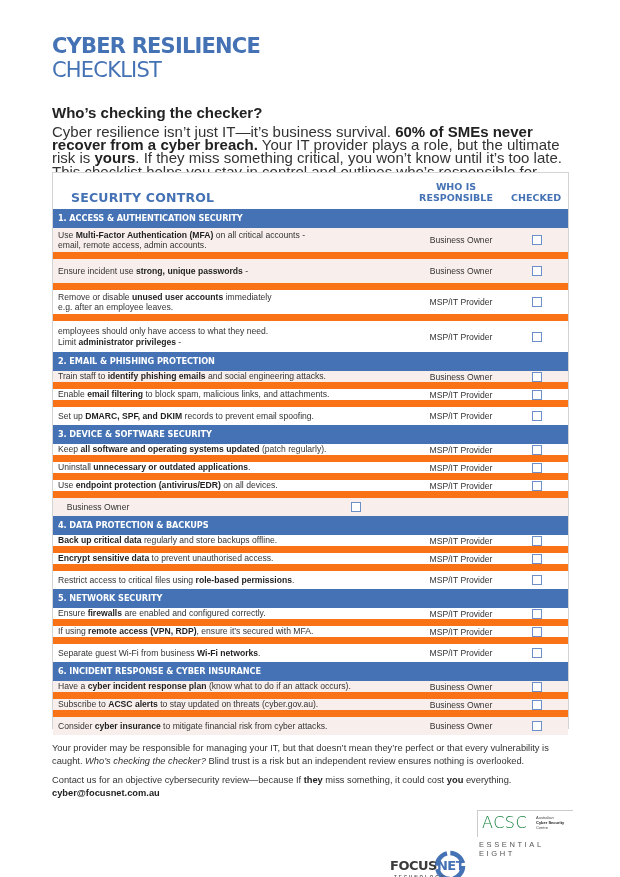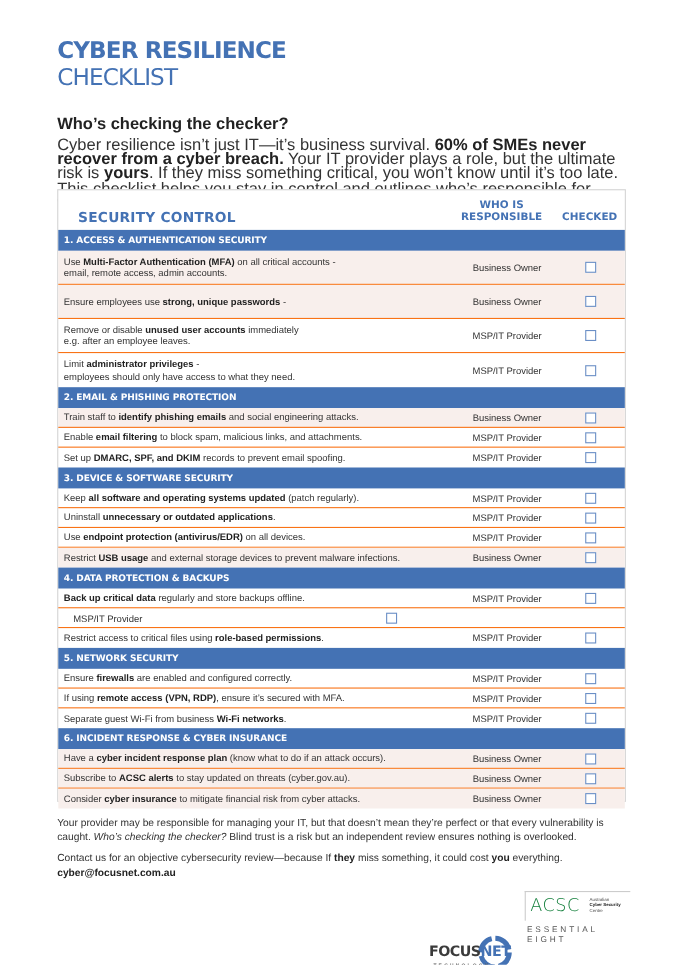--- a/index.html
+++ b/index.html
@@ -18,21 +18,21 @@
   .thead { position: relative; height: 36px; }
   .th-control { position: absolute; left: 6px; top: 17px; font-family: "DejaVu Sans", sans-serif; font-weight: bold;
                 font-size: 12.5px; color: #4472b4; letter-spacing: 0.2px; margin-left: 12px; }
   .th-who { position: absolute; left: 358px; top: 8px; width: 90px; text-align: center; font-family: "DejaVu Sans", sans-serif;
             font-weight: bold; font-size: 9.5px; line-height: 11px; color: #4472b4; }
   .th-checked { position: absolute; left: 458px; top: 19px; font-family: "DejaVu Sans", sans-serif; font-weight: bold;
                 font-size: 9.5px; color: #4472b4; text-align: right; }
 
   .section-head { height: 19px; background: #4472b4; color: #fff; font-family: "DejaVu Sans", sans-serif; font-weight: bold;
                   font-size: 8.2px; line-height: 19px; padding-left: 5px; letter-spacing: -0.1px; }
-  .row { display: flex; align-items: center; border-bottom: 1px solid #f97316; font-size: 8.6px; color: #333; box-sizing: border-box; }
+  .row { display: flex; align-items: center; border-bottom: 7px solid #f97316; font-size: 8.6px; color: #333; box-sizing: border-box; }
   .row.owner { background: #f8efec; }
   .row.single { height: 18px; }
   .row.double { height: 31px; }
   .row:last-child { border-bottom: none; }
   .cell-control { flex: 0 0 358px; padding-left: 5px; line-height: 10.5px; }
   .cell-control b { color: #1f1f1f; }
   .cell-who { flex: 0 0 90px; text-align: center; }
   .cell-check { flex: 1; display: flex; justify-content: center; }
   .checkbox { width: 8px; height: 8px; border: 1.2px solid #6b8fc6; background: #fff; display: inline-block; }
 
@@ -80,41 +80,41 @@
             <div><span>Use </span><b>Multi-Factor Authentication (MFA)</b><span> on all critical accounts -</span></div>
             <div><span>email, remote access, admin accounts.</span></div>
           </div>
           <div class="cell-who">Business Owner</div>
           <div class="cell-check">
             <span class="checkbox"></span>
           </div>
         </div>
         <div class="row double owner">
           <div class="cell-control">
-            <div><span>Ensure employees use </span><b>strong, unique passwords</b><span> -</span></div>
+            <div><span>Ensure incident use </span><b>strong, unique passwords</b><span> -</span></div>
           </div>
           <div class="cell-who">Business Owner</div>
           <div class="cell-check">
             <span class="checkbox"></span>
           </div>
         </div>
         <div class="row double">
           <div class="cell-control">
             <div><span>Remove or disable </span><b>unused user accounts</b><span> immediately</span></div>
             <div><span>e.g. after an employee leaves.</span></div>
           </div>
           <div class="cell-who">MSP/IT Provider</div>
           <div class="cell-check">
             <span class="checkbox"></span>
           </div>
         </div>
         <div class="row double">
           <div class="cell-control">
+            <div><span>employees should only have access to what they need.</span></div>
             <div><span>Limit </span><b>administrator privileges</b><span> -</span></div>
-            <div><span>employees should only have access to what they need.</span></div>
           </div>
           <div class="cell-who">MSP/IT Provider</div>
           <div class="cell-check">
             <span class="checkbox"></span>
           </div>
         </div>
       </div>
       <div class="section-head">2. EMAIL &amp; PHISHING PROTECTION</div>
       <div>
         <div class="row single owner">
@@ -168,41 +168,41 @@
         <div class="row single">
           <div class="cell-control">
             <div><span>Use </span><b>endpoint protection (antivirus/EDR)</b><span> on all devices.</span></div>
           </div>
           <div class="cell-who">MSP/IT Provider</div>
           <div class="cell-check">
             <span class="checkbox"></span>
           </div>
         </div>
         <div class="row single owner">
-          <div class="cell-control">
-            <div><span>Restrict </span><b>USB usage</b><span> and external storage devices to prevent malware infections.</span></div>
-          </div>
           <div class="cell-who">Business Owner</div>
           <div class="cell-check">
             <span class="checkbox"></span>
           </div>
         </div>
       </div>
       <div class="section-head">4. DATA PROTECTION &amp; BACKUPS</div>
       <div>
         <div class="row single">
           <div class="cell-control">
             <div><b>Back up critical data</b><span> regularly and store backups offline.</span></div>
           </div>
           <div class="cell-who">MSP/IT Provider</div>
           <div class="cell-check">
             <span class="checkbox"></span>
           </div>
         </div>
         <div class="row single">
+          <div class="cell-control">
+            <div><b>Encrypt sensitive data</b><span> to prevent unauthorised access.</span></div>
+          </div>
           <div class="cell-who">MSP/IT Provider</div>
           <div class="cell-check">
             <span class="checkbox"></span>
           </div>
         </div>
         <div class="row single">
           <div class="cell-control">
             <div><span>Restrict access to critical files using </span><b>role-based permissions</b><span>.</span></div>
           </div>
           <div class="cell-who">MSP/IT Provider</div>

